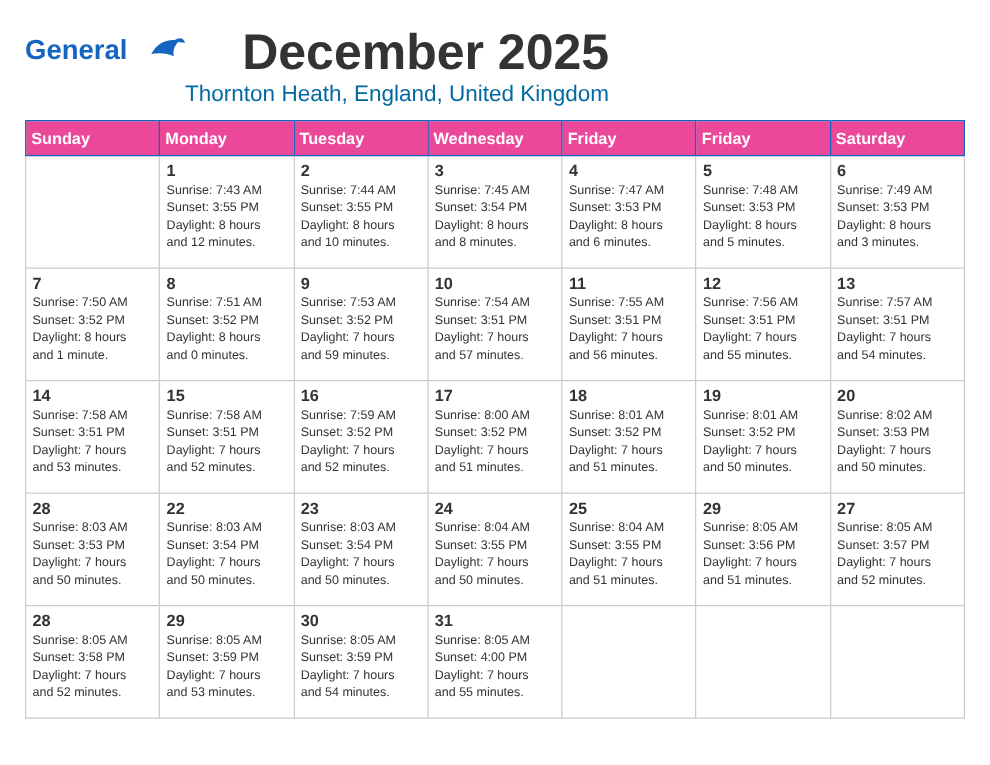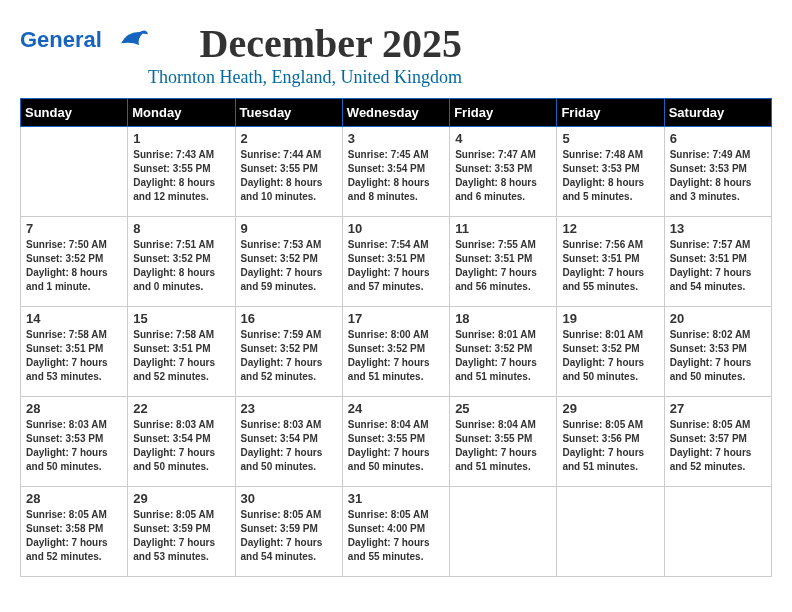--- a/index.html
+++ b/index.html
@@ -29,39 +29,38 @@
     .logo-text span {
       color: #1565c0;
     }
     .logo-bird {
       width: 36px;
       height: 32px;
       margin-left: 4px;
     }
     .title-area {
       text-align: right;
-      font-family: Liberation Serif, serif;
     }
     .month-title {
       font-size: 40px;
       font-weight: bold;
       color: #333;
     }
     .subtitle {
       font-size: 18px;
       color: #0369a1;
       font-weight: normal;
     }
     .calendar {
       width: 100%;
       border-collapse: collapse;
       border: 1px solid #ccc;
     }
     .calendar th {
-      background: #000000;
+      background: #ec4899;
       color: #fff;
       font-size: 13px;
       font-weight: bold;
       padding: 6px 4px;
       text-align: left;
       border: 1px solid #1565c0;
     }
     .calendar td {
       border: 1px solid #ccc;
       vertical-align: top;
@@ -73,21 +72,20 @@
       font-size: 13px;
       font-weight: bold;
       color: #333;
       display: block;
       margin-bottom: 2px;
     }
     .day-info {
       font-size: 10px;
       color: #333;
       line-height: 1.4;
-      font-weight: bold;
     }
     .empty-cell {
       background: #f9f9f9;
     }
     tr.week-row td {
       background: #fff;
     }
     tr.week-row:nth-child(even) td {
       background: #fff;
     }

